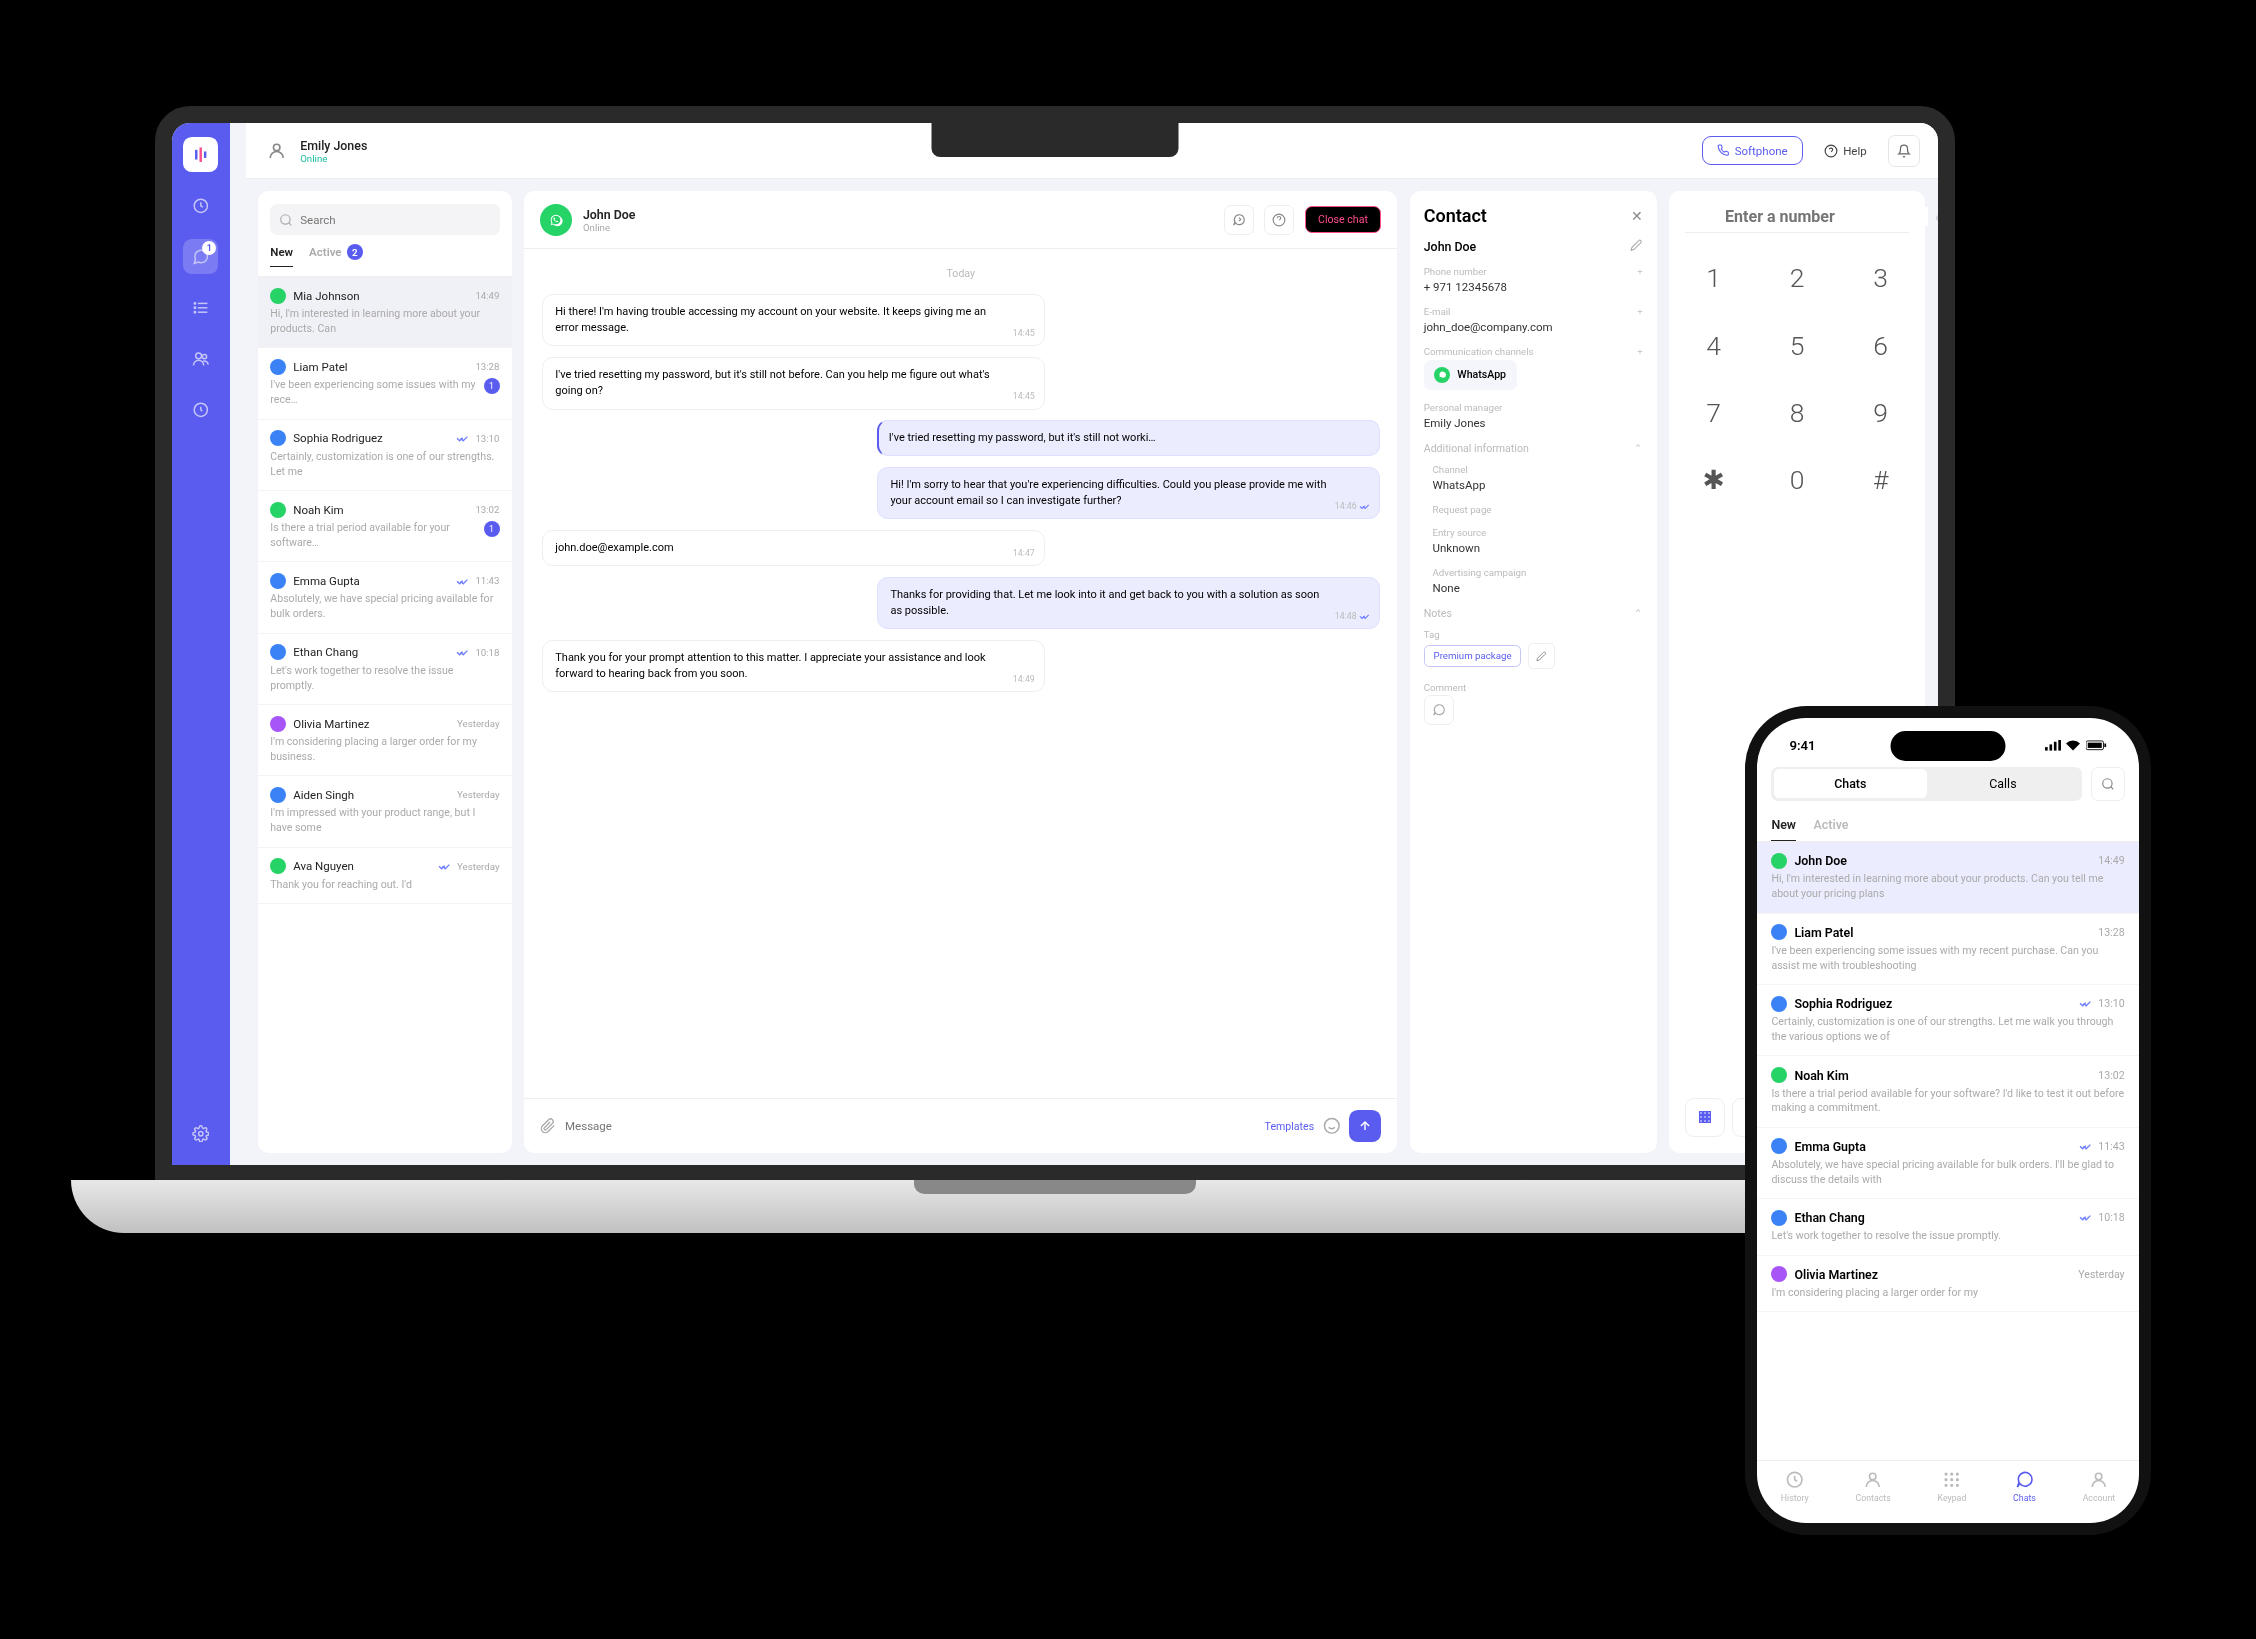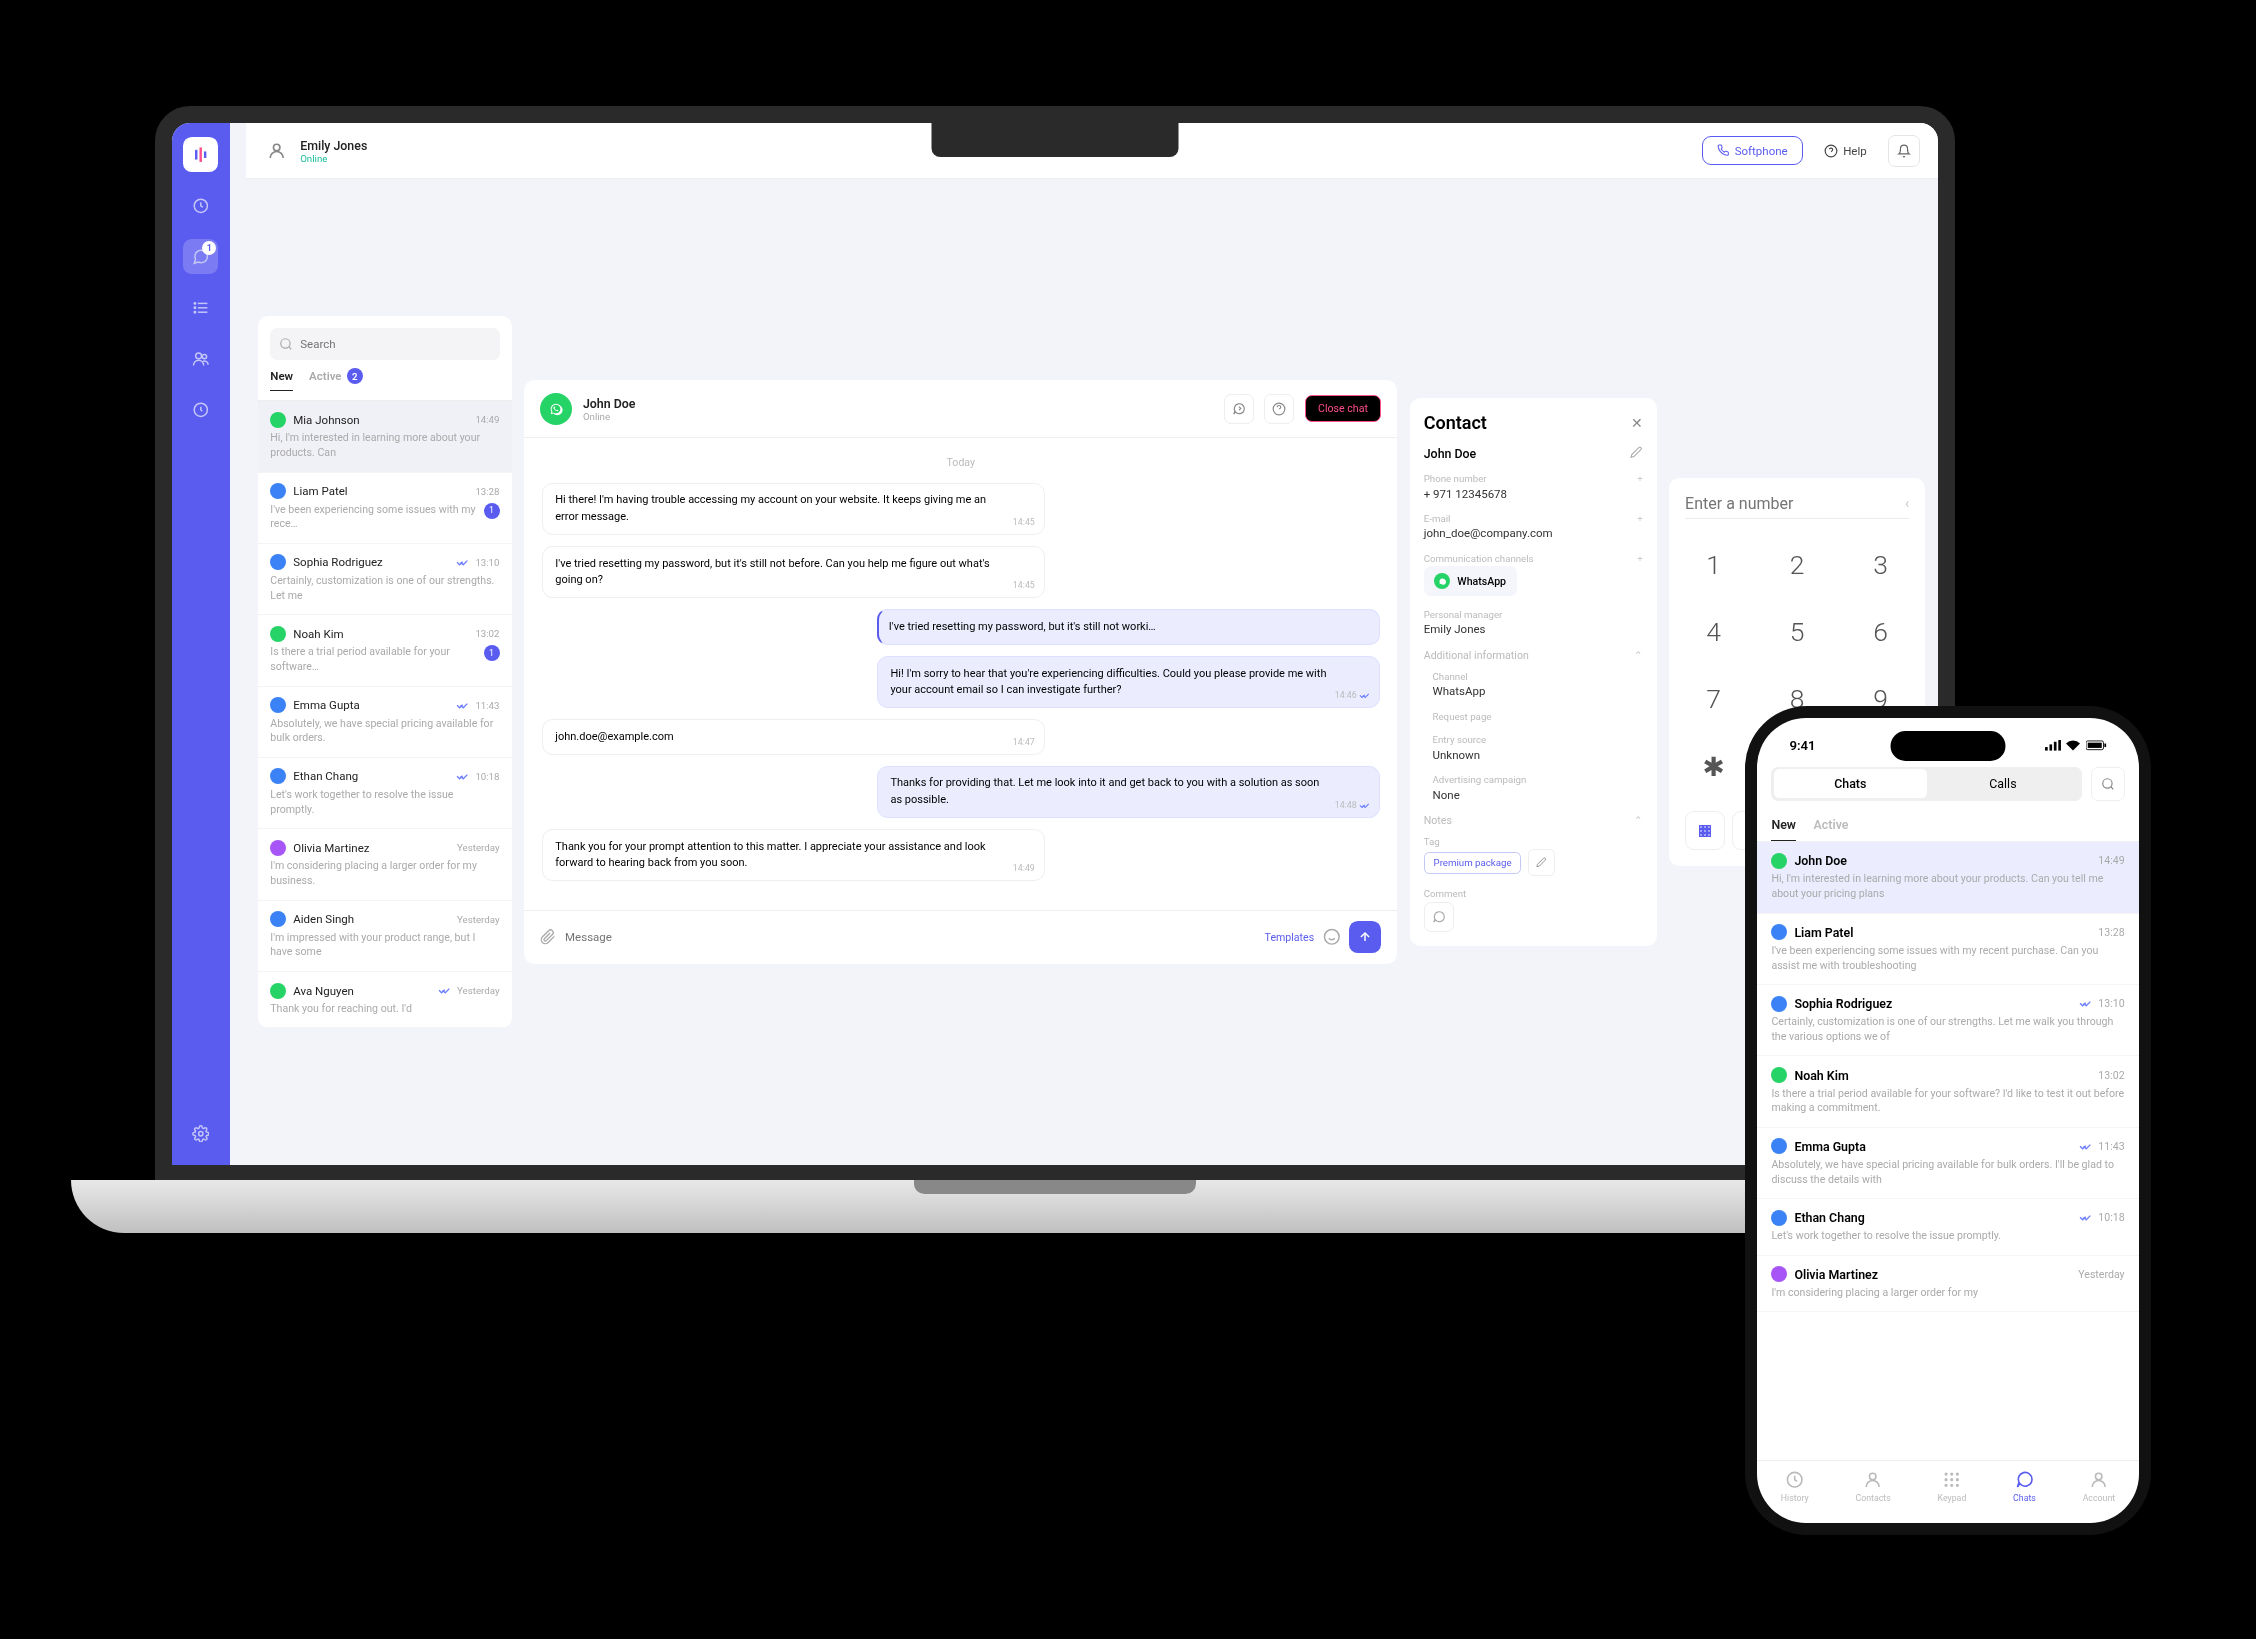--- a/index.html
+++ b/index.html
@@ -25,21 +25,21 @@
 .content { flex: 1; display: flex; flex-direction: column; padding-left: 16px; }
 .topbar { height: 56px; background: #fff; border-bottom: 0.9px solid #eee; display: flex; align-items: center; padding: 0 17.6px; gap: 12.4px; }
 .user-block { display: flex; align-items: center; gap: 10.6px; flex: 1; }
 .user-icon { width: 26.5px; height: 26.5px; display: flex; align-items: center; justify-content: center; color: #888; }
 .user-name { font-size: 12.4px; font-weight: 500; color: #222; }
 .user-status { font-size: 9.7px; color: #1abc9c; }
 .btn-outline { border: 1.3px solid #5a5cf0; background: #fff; color: #5a5cf0; padding: 6.2px 14px; border-radius: 9px; font-size: 11.5px; display: flex; align-items: center; gap: 5.3px; cursor: pointer; }
 .btn-plain { background: transparent; border: none; color: #444; font-size: 11.5px; display: flex; align-items: center; gap: 5.3px; cursor: pointer; padding: 6.2px 8.8px; }
 .bell { width: 32px; height: 32px; border: 0.9px solid #e5e5e5; border-radius: 7px; display: flex; align-items: center; justify-content: center; cursor: pointer; }
 
-.workspace { flex: 1; display: flex; gap: 12.4px; padding: 12.4px; overflow: hidden; align-items: center; }
+.workspace { flex: 1; display: flex; gap: 12.4px; padding: 12.4px; overflow: hidden; }
 
 
 .chatlist { width: 254px; background: #fff; border-radius: 10.6px; display: flex; flex-direction: column; overflow: hidden; }
 .search-wrap { padding: 12.4px 12.4px 8.8px; }
 .search { width: 100%; background: #f4f4f6; border: none; border-radius: 7px; padding: 8.8px 10.6px 8.8px 30px; font-size: 11.5px; color: #666; }
 .search-rel { position: relative; }
 .search-rel svg { position: absolute; left: 8.8px; top: 50%; transform: translateY(-50%); width: 14px; height: 14px; color: #aaa; }
 .tabs { display: flex; gap: 16px; padding: 0 12.4px 8.8px; border-bottom: 0.9px solid #eee; }
 .tab { font-size: 11.5px; font-weight: 600; color: #aaa; padding-bottom: 7px; cursor: pointer; display: flex; align-items: center; gap: 5.3px; }
 .tab.active { color: #222; border-bottom: 1.8px solid #222; }
@@ -90,21 +90,21 @@
 .ct-chip .wa { width: 16px; height: 16px; background: #25d366; border-radius: 50%; display: flex; align-items: center; justify-content: center; color: #fff; font-size: 8.8px; }
 .ct-section-head { font-size: 10.6px; color: #bbb; margin: 8.8px 0; display: flex; justify-content: space-between; }
 .ct-tag-row { display: flex; gap: 7px; align-items: center; margin-bottom: 12.4px; }
 .ct-tag { border: 0.9px solid #c5c6f8; color: #5a5cf0; padding: 4.4px 8.8px; border-radius: 5.3px; font-size: 9.7px; }
 .ct-tag-edit { width: 26.5px; height: 26.5px; border: 0.9px solid #eee; border-radius: 5.3px; display: flex; align-items: center; justify-content: center; cursor: pointer; color: #888; }
 .ct-comment { width: 30px; height: 30px; border: 0.9px solid #eee; border-radius: 7px; display: flex; align-items: center; justify-content: center; color: #aaa; }
 
 
 .dialer { width: 256px; background: #fff; border-radius: 10.6px; padding: 16px; display: flex; flex-direction: column; }
 .dialer-input-row { display: flex; align-items: center; gap: 7px; padding-bottom: 5.3px; border-bottom: 1.8px solid #ededed; margin-bottom: 21px; }
-.dialer-input { flex: 1; border: none; font-size: 16px; color: #c8c8d0; outline: none; font-weight: 400; }
+.dialer-input { flex: 1; border: none; font-size: 16px; color: #c8c8d0; outline: none; font-weight: 700; margin-left: 40px; }
 .dialer-back { color: #c8c8d0; cursor: pointer; }
 .keypad { display: grid; grid-template-columns: repeat(3, 1fr); gap: 19.4px 26.5px; }
 .key { height: 48px; display: flex; align-items: center; justify-content: center; font-size: 26.5px; font-weight: 300; color: #555; cursor: pointer; border-radius: 7px; }
 .dialer-actions { display: flex; gap: 7px; margin-top: auto; padding-top: 21px; }
 .da-btn { flex: 1; height: 39px; border: 0.9px solid #eee; border-radius: 8.8px; display: flex; align-items: center; justify-content: center; cursor: pointer; color: #5a5cf0; }
 .da-btn.call { background: #22c55e; color: #fff; border: none; }
 
 
 .phone { position: absolute; right: 106px; top: 706px; width: 406px; height: 829px; background: #111; border-radius: 62px; padding: 12.4px; }
 .phone-screen { width: 100%; height: 100%; background: #fff; border-radius: 49px; overflow: hidden; display: flex; flex-direction: column; position: relative; }

